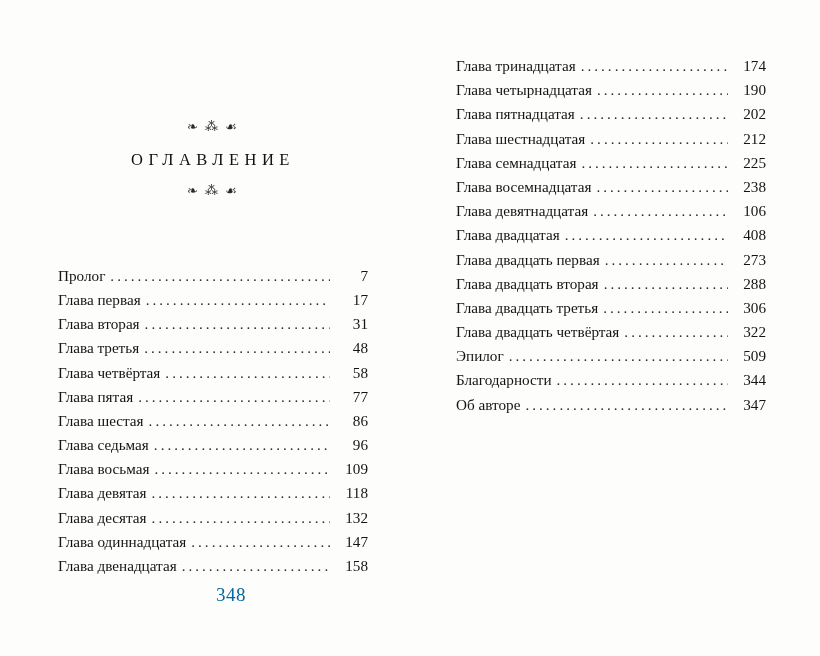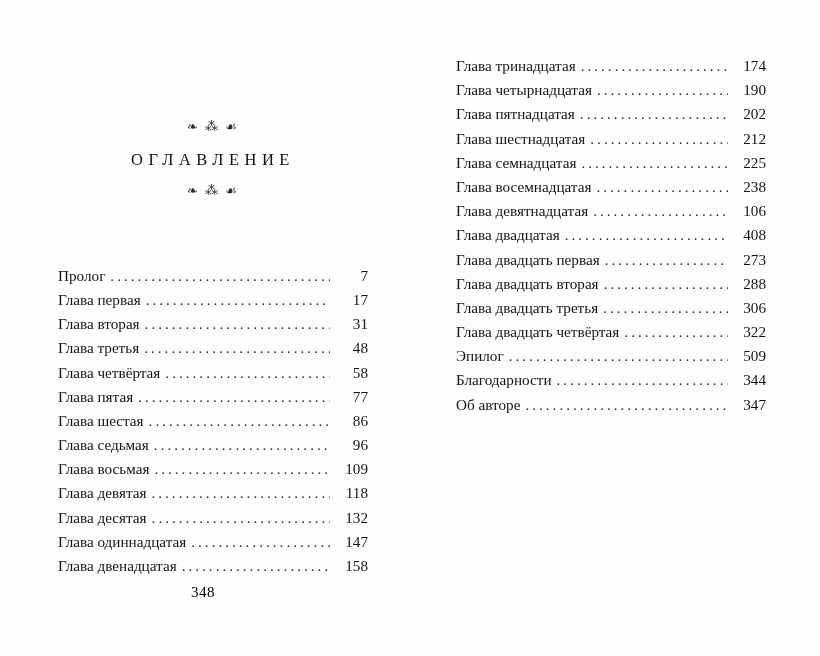--- a/index.html
+++ b/index.html
@@ -97,26 +97,26 @@
     flex: 0 0 auto;
     width: 34px;
     text-align: right;
     color: #141414;
     padding-left: 4px;
   }
 
   
   .folio {
     position: absolute;
-    left: 48px;
+    left: 76px;
     top: 584px;
     width: 310px;
     text-align: center;
-    font-size: 15px;
-    color: #000000;
+    font-size: 19px;
+    color: #0369a1;
     letter-spacing: 0.5px;
   }
   .folio span { display: inline-block; }
 </style>
 </head>
 <body>
 
 <div class="page">
 
   <div class="column left-column">

